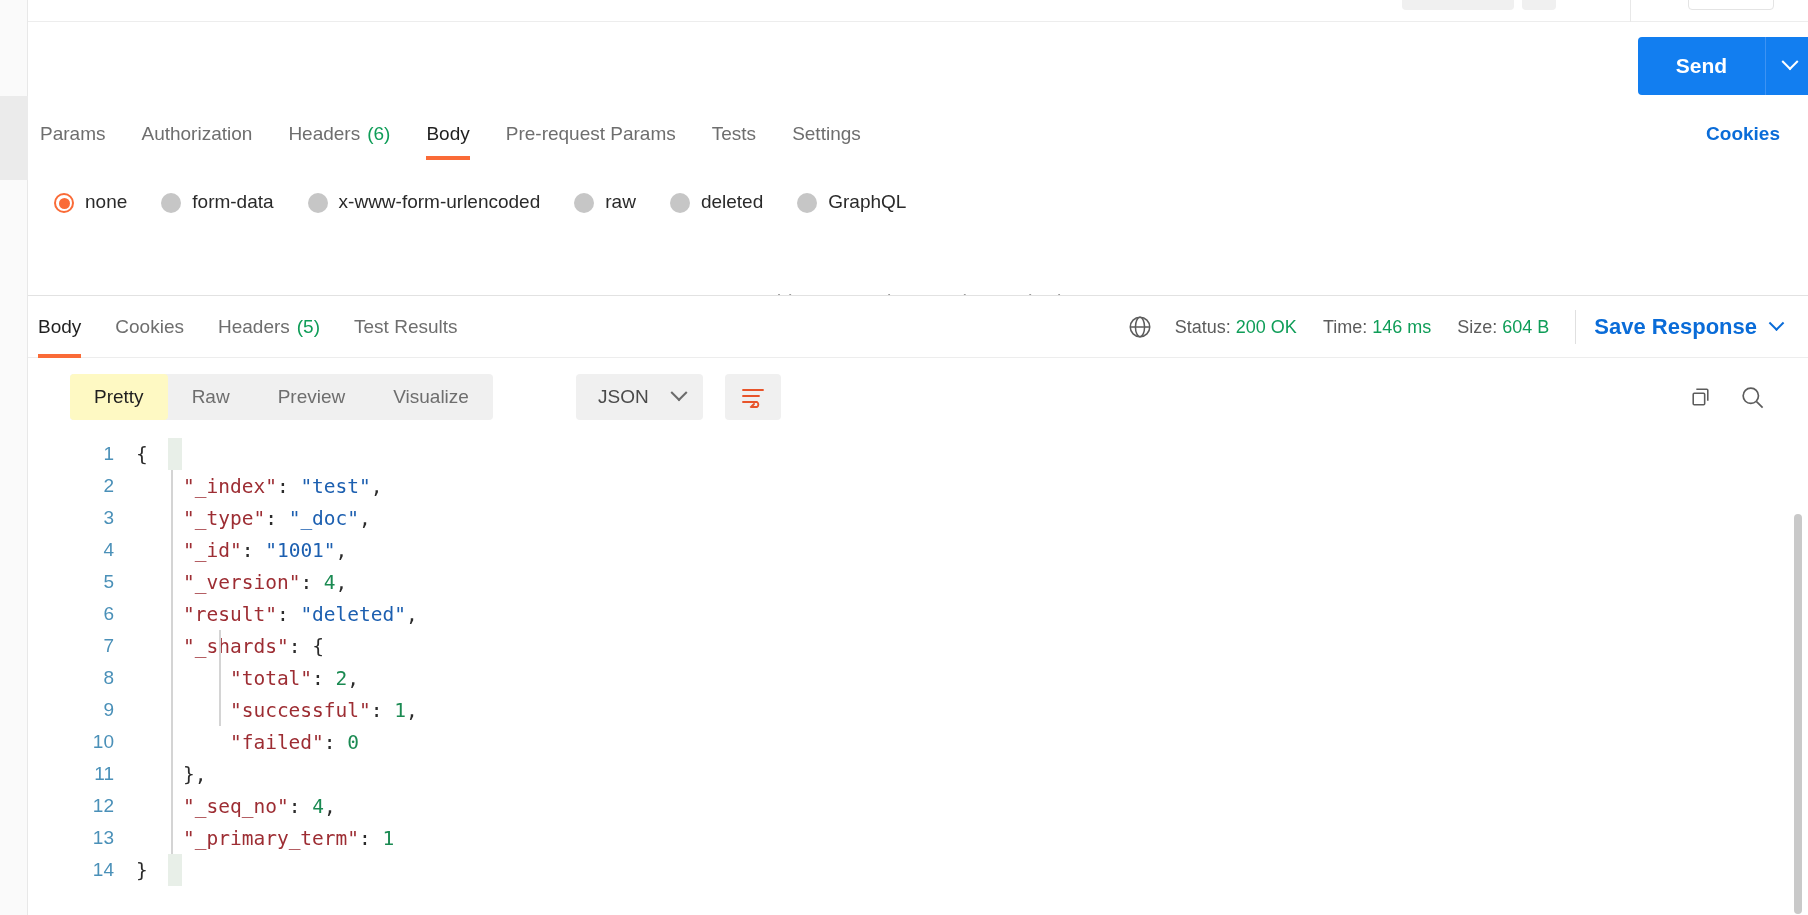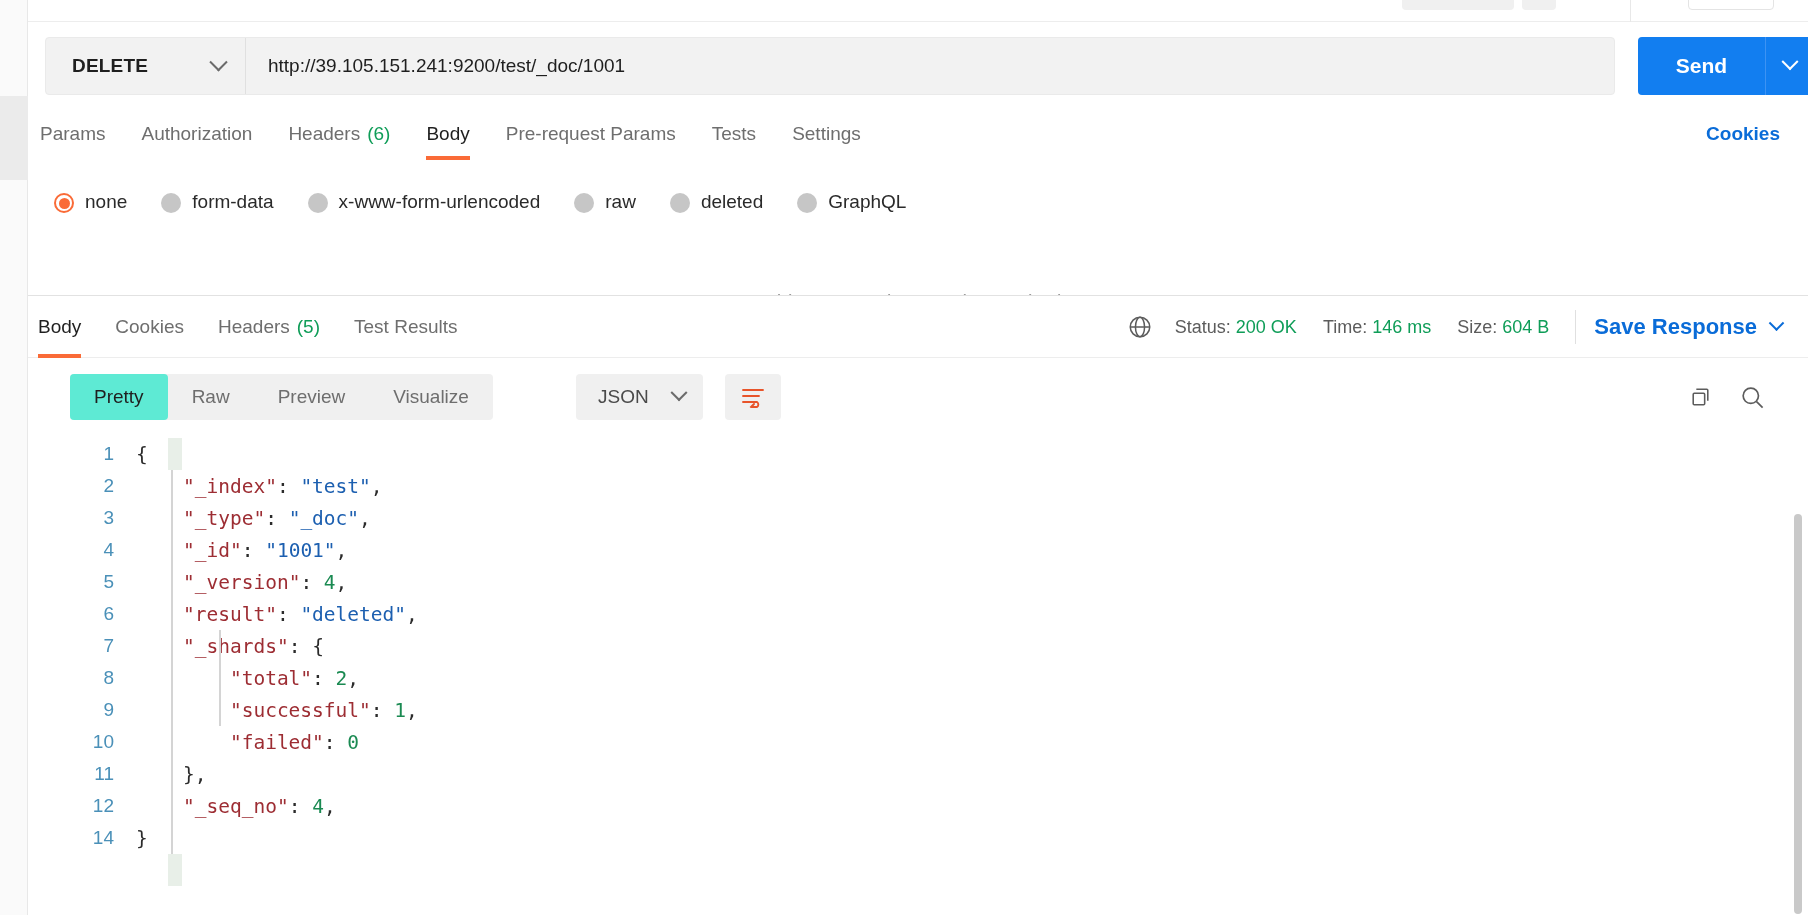--- a/index.html
+++ b/index.html
@@ -89,21 +89,21 @@
   .save-resp { display:flex; align-items:center; font-size:22px; font-weight:bold; color:#0a6cd8;
     cursor:pointer; padding-right:26px; }
   .save-resp i { width:11px; height:11px; border-right:2px solid #0a6cd8; border-bottom:2px solid #0a6cd8;
     transform:rotate(45deg) translate(-3px,-3px); margin-left:14px; }
 
   
   .body-bar { position:relative; height:72px; }
   .seg { position:absolute; left:42px; top:16px; height:46px; background:#f0f0f0; border-radius:4px; display:flex; }
   .seg-item { height:46px; padding:0 24px; display:flex; align-items:center; justify-content:center;
     font-size:19px; color:#6e6e6e; cursor:pointer; border-radius:4px; }
-  .seg-item.active { background:#5eead4; color:#1f1f1f;text-align:center; }
+  .seg-item.active { background:#fef9c3; color:#1f1f1f;text-align:center; }
   .fmt { position:absolute; left:548px; top:16px; height:46px; padding:0 18px 0 22px; background:#f0f0f0;
     border-radius:4px; display:flex; align-items:center; cursor:pointer; }
   .fmt span { font-size:19px; color:#4a4a4a; }
   .fmt i { width:12px; height:12px; border-right:2px solid #6b6b6b; border-bottom:2px solid #6b6b6b;
     transform:rotate(45deg) translate(-3px,-3px); margin-left:24px; }
   .wrapbtn { position:absolute; left:697px; top:16px; width:56px; height:46px; background:#f0f0f0;
     border-radius:4px; display:flex; align-items:center; justify-content:center; cursor:pointer; }
   .tool-right { position:absolute; right:30px; top:16px; height:46px; display:flex; align-items:center; }
   .ticon { width:52px; height:46px; display:flex; align-items:center; justify-content:center; cursor:pointer; }
 
@@ -135,27 +135,20 @@
   </div>
 
   <div class="top-strip">
     <div class="ghost-a"></div>
     <div class="ghost-b"></div>
     <div class="strip-divider"></div>
     <div class="ghost-c"></div>
   </div>
 
   <div class="url-row">
-    <div class="method-url">
-      <div class="method-box">
-        <span class="method-label">DELETE</span>
-        <span class="chev"></span>
-      </div>
-      <input class="url-input" value="http://39.105.151.241:9200/test/_doc/1001" placeholder="Enter request URL" style="">
-    </div>
     <div class="send-wrap">
       <div class="send-btn">Send</div>
       <div class="send-split"></div>
       <div class="send-caret">
         <i></i>
       </div>
     </div>
   </div>
 
   <div class="req-tabs">
@@ -344,20 +337,24 @@
           </div>
           <div class="cline">
             <span class="ln">11</span>
             <span class="ctext"><span>    </span><span class="p">},</span></span>
           </div>
           <div class="cline">
             <span class="ln">12</span>
             <span class="ctext"><span>    </span><span class="k">"_seq_no"</span><span class="p">: </span><span class="n">4</span><span class="p">,</span></span>
           </div>
           <div class="cline">
+            <span class="ln">13</span>
+            <span class="ctext"><span>    </span><span class="k">"_primary_term"</span><span class="p">: </span><span class="n">1</span></span>
+          </div>
+          <div class="cline">
             <span class="ln">14</span>
             <span class="ctext"><span></span><span class="p">}</span></span>
           </div>
         </div>
       <div class="scrollbar"></div>
     </div>
 
   </div>
 </div>
 

